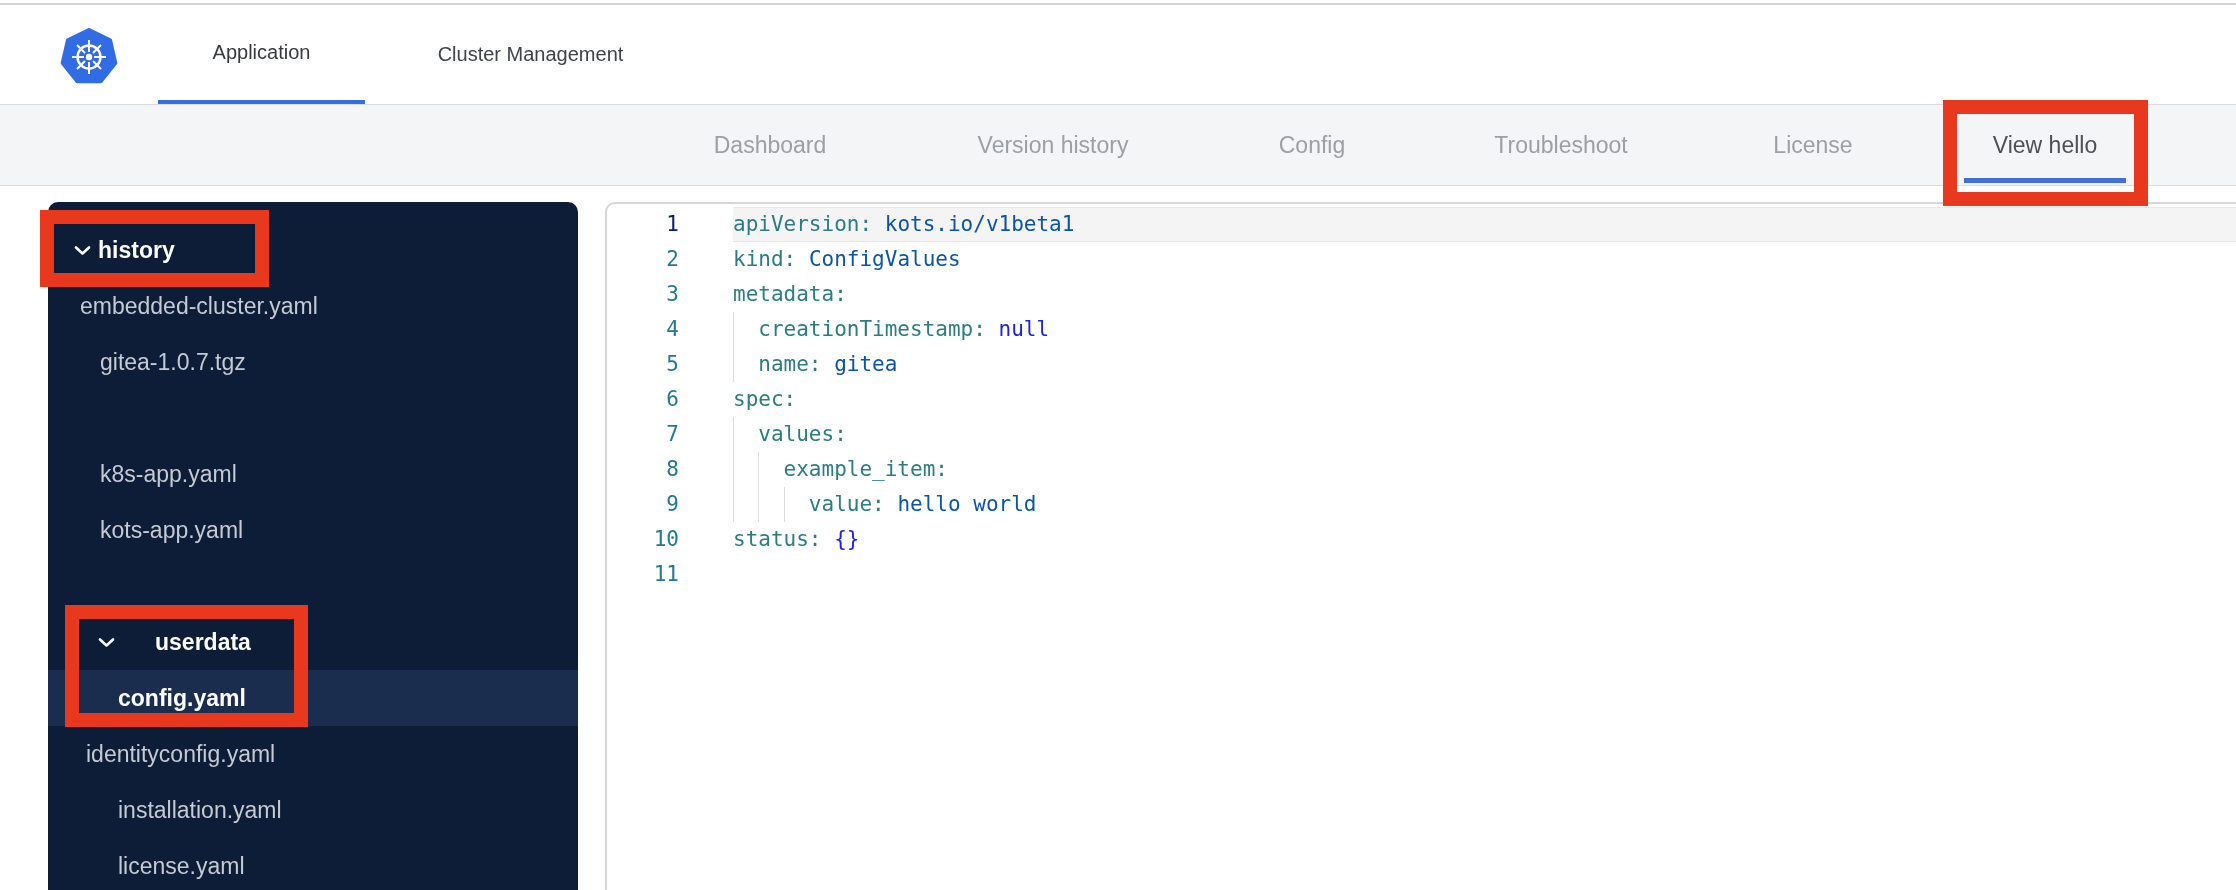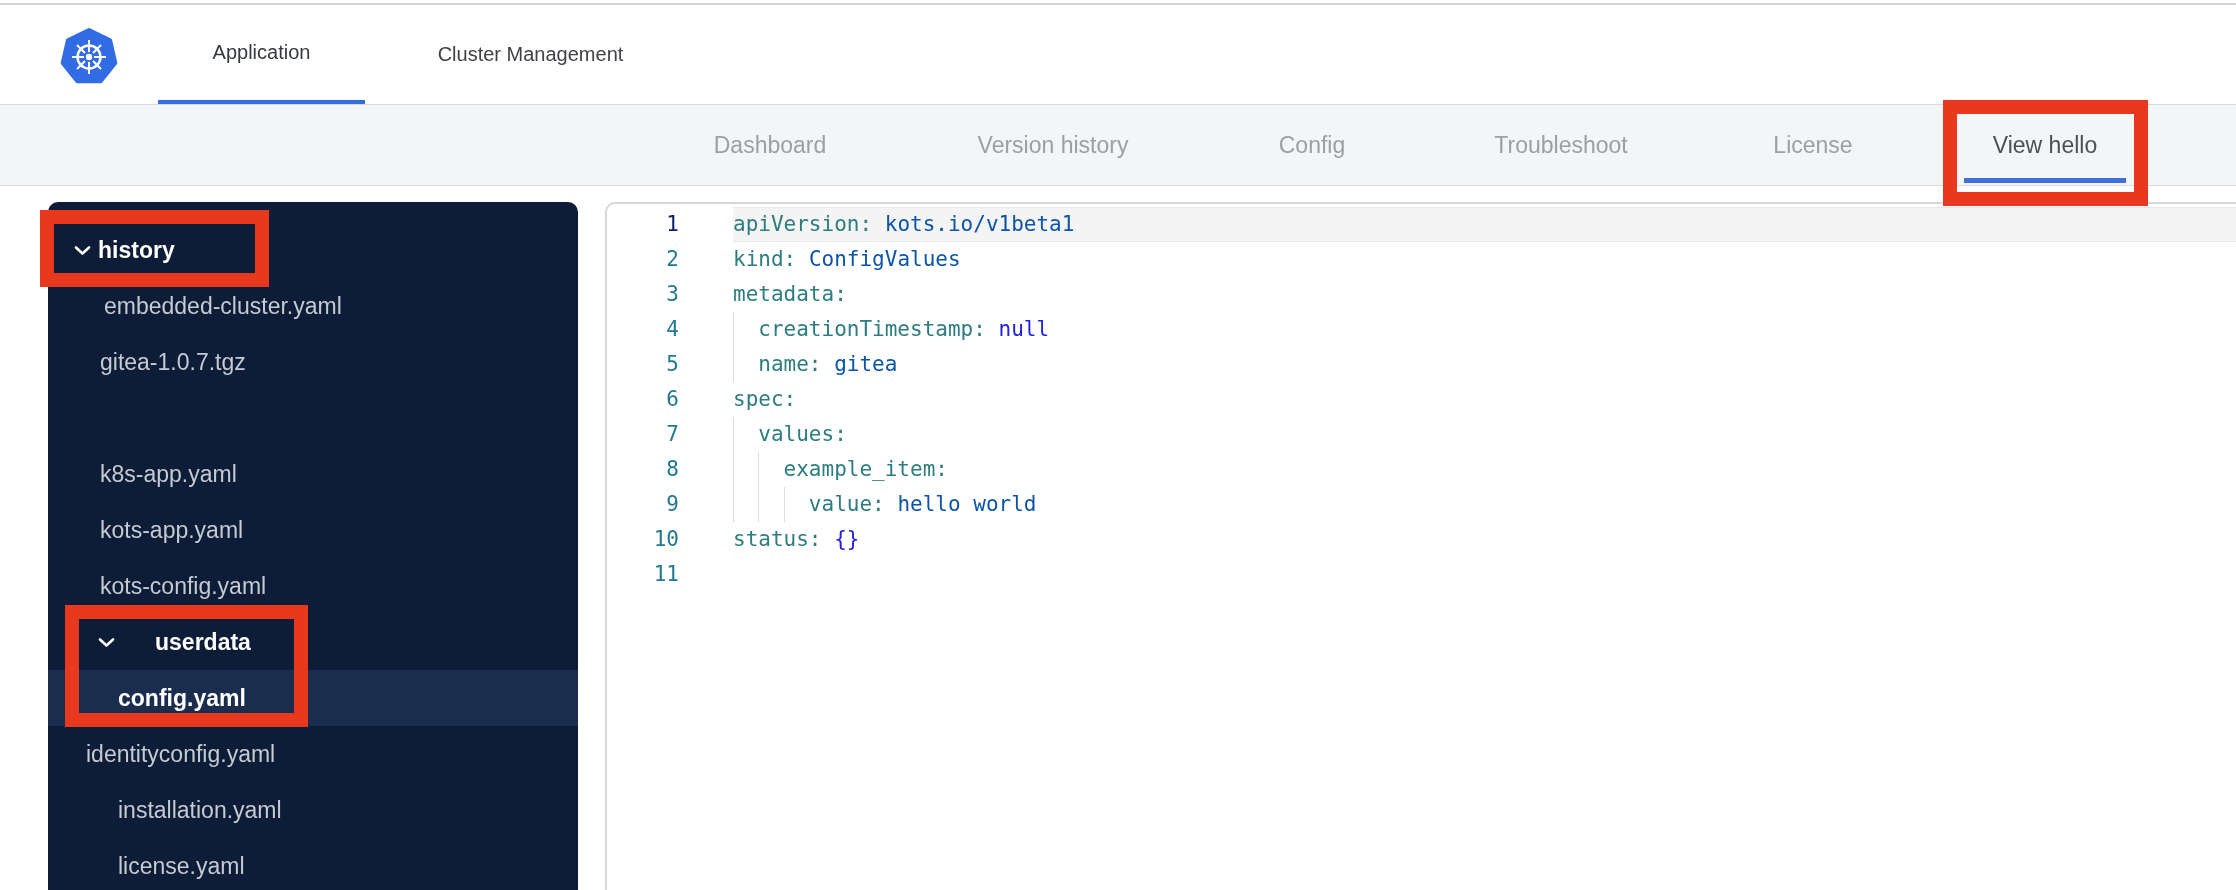--- a/index.html
+++ b/index.html
@@ -95,34 +95,31 @@
 
   <div id="sidebar">
       <div class="treerow folder" style="top: 20px; padding-left: 26px;">
         <span style="display: flex;">
           <svg class="chev" viewBox="0 0 17 11">
             <polyline points="2,2.5 8.5,8.5 15,2.5" fill="none" stroke="#ffffff" stroke-width="2.6" stroke-linecap="round" stroke-linejoin="round"></polyline>
           </svg>
         </span>
         <span class="label">history</span>
       </div>
-      <div class="treerow file" style="top: 76px; padding-left: 56px;">
+      <div class="treerow file" style="top: 76px; padding-left: 32px;">
         <span class="label">embedded-cluster.yaml</span>
       </div>
       <div class="treerow file" style="top: 132px; padding-left: 52px;">
         <span class="label">gitea-1.0.7.tgz</span>
       </div>
       <div class="treerow file" style="top: 244px; padding-left: 52px;">
         <span class="label">k8s-app.yaml</span>
       </div>
       <div class="treerow file" style="top: 300px; padding-left: 52px;">
         <span class="label">kots-app.yaml</span>
-      </div>
-      <div class="treerow file" style="top: 356px; padding-left: 52px;">
-        <span class="label">kots-config.yaml</span>
       </div>
       <div class="treerow folder" style="top: 412px; padding-left: 50px; gap: 33px;">
         <span style="display: flex;">
           <svg class="chev" viewBox="0 0 17 11">
             <polyline points="2,2.5 8.5,8.5 15,2.5" fill="none" stroke="#ffffff" stroke-width="2.6" stroke-linecap="round" stroke-linejoin="round"></polyline>
           </svg>
         </span>
         <span class="label">userdata</span>
       </div>
       <div class="treerow file selected" style="top: 468px; padding-left: 70px;">

